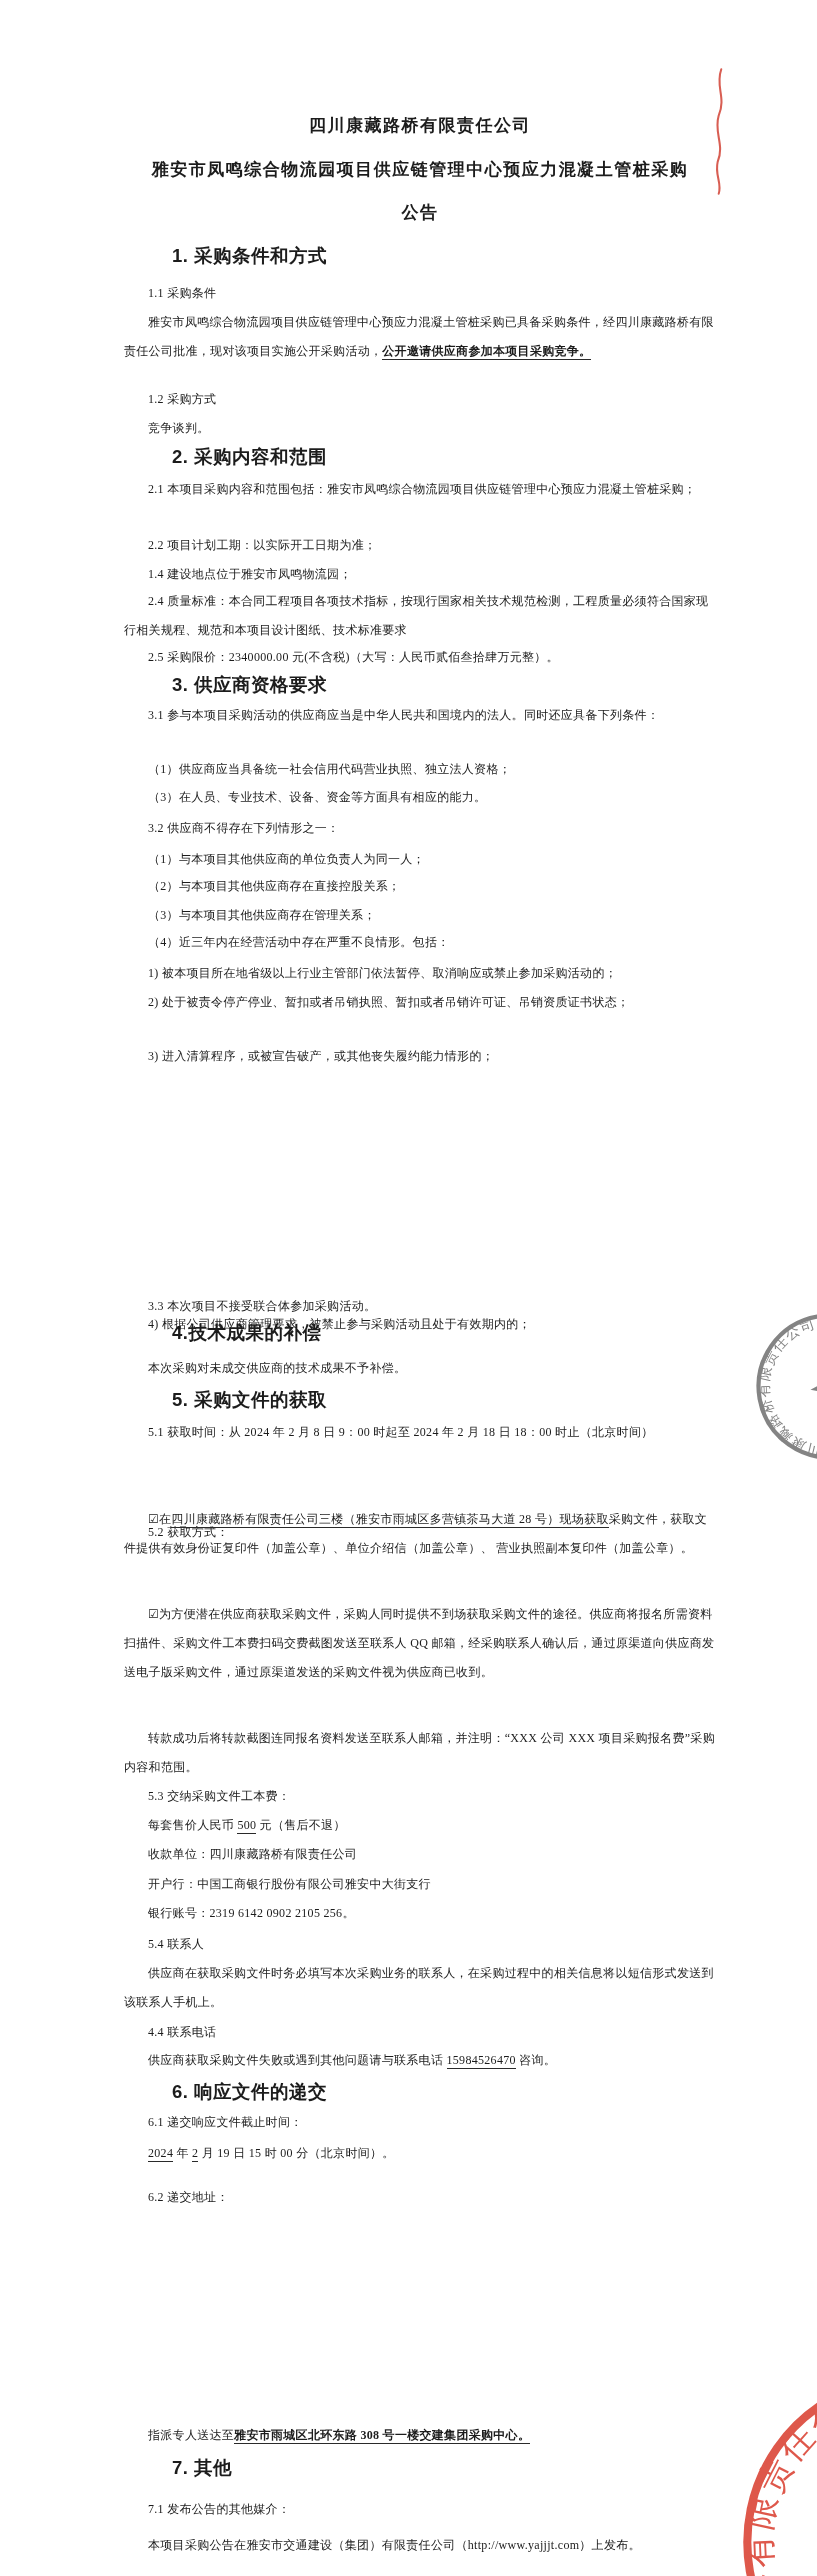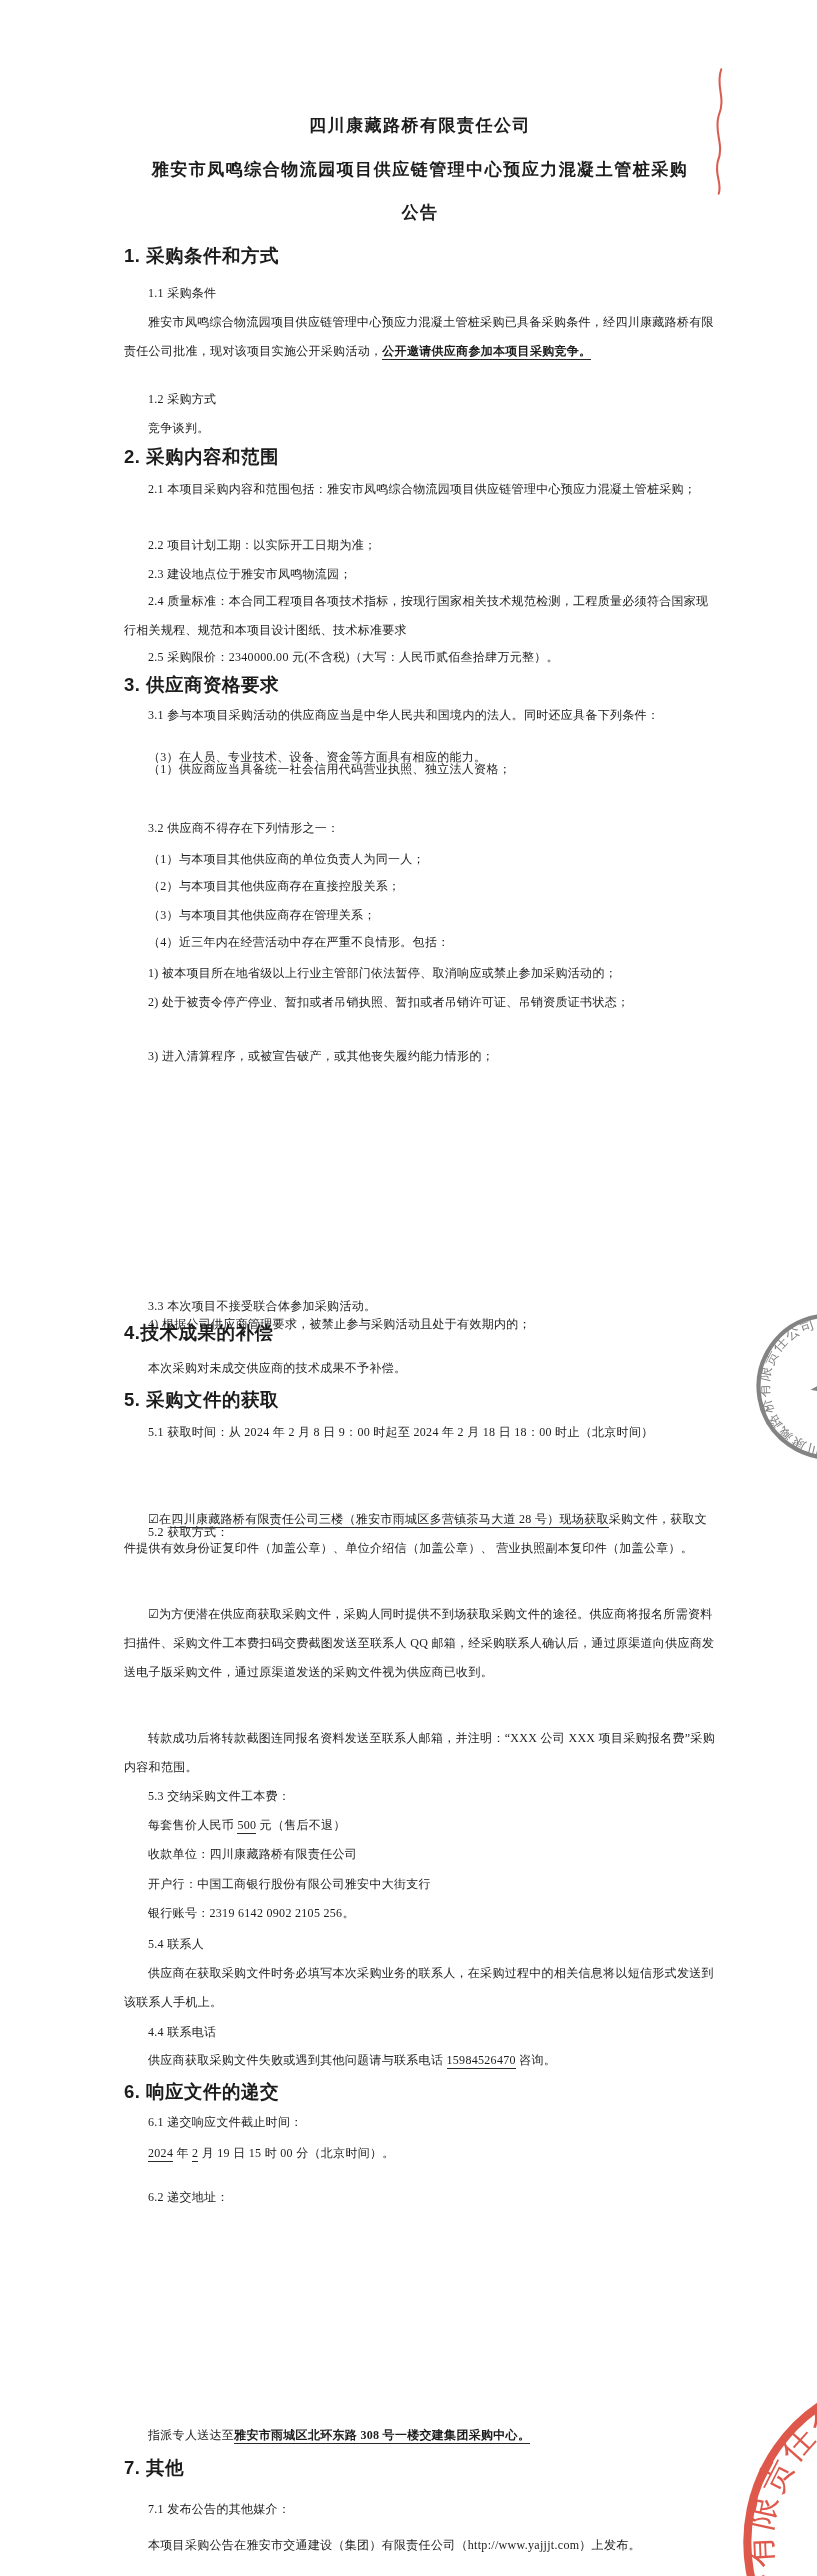--- a/index.html
+++ b/index.html
@@ -6,21 +6,21 @@
   .page{
     position:relative;width:818px;height:3468px;margin:0 auto;
     background:#ffffff;overflow:hidden;
     font-family:"Liberation Serif","DejaVu Serif",serif;
     color:#1c1c1c;
   }
   .flow{position:absolute;left:124px;width:592px;top:0;}
   .ln{position:absolute;left:0;width:100%;font-size:12px;line-height:29px;letter-spacing:0.3px;text-indent:2em;}
   .tcenter{text-align:center;text-indent:0;}
   .doc-title{font-weight:bold;font-size:17px;letter-spacing:1.5px;}
-  .hmain{font-family:"Liberation Sans","DejaVu Sans",sans-serif;font-weight:bold;font-size:18.5px;letter-spacing:0.5px;text-indent:0;}
+  .hmain{font-family:"Liberation Sans","DejaVu Sans",sans-serif;font-weight:bold;font-size:18.5px;letter-spacing:0.5px;text-indent:0;margin-left:48px;}
   .b{font-weight:normal;}
   .u{border-bottom:1px solid #2a2a2a;padding-bottom:1px;}
   .bu{font-weight:bold;border-bottom:1px solid #2a2a2a;padding-bottom:1px;}
   .stamp{position:absolute;mix-blend-mode:multiply;pointer-events:none;}
 </style>
 </head>
 <body>
 
 <div class="page">
 
@@ -32,28 +32,28 @@
 
     <div class="ln hmain" style="top:241px">1. 采购条件和方式</div>
     <div class="ln" style="top:279px">1.1 采购条件</div>
     <div class="ln" style="top:308px"><span>雅安市凤鸣综合物流园项目供应链管理中心预应力混凝土管桩采购已具备采购条件，经四川康藏路桥有限责任公司批准，现对该项目实施公开采购活动，</span><span class="bu">公开邀请供应商参加本项目采购竞争。</span></div>
     <div class="ln" style="top:385px">1.2 采购方式</div>
     <div class="ln" style="top:414px">竞争谈判。</div>
 
     <div class="ln hmain" style="top:442px">2. 采购内容和范围</div>
     <div class="ln" style="top:475px">2.1 本项目采购内容和范围包括：雅安市凤鸣综合物流园项目供应链管理中心预应力混凝土管桩采购；</div>
     <div class="ln" style="top:531px">2.2 项目计划工期：以实际开工日期为准；</div>
-    <div class="ln" style="top:560px">2.3 建设地点位于雅安市凤鸣物流园；</div>
+    <div class="ln" style="top:560px">1.4 建设地点位于雅安市凤鸣物流园；</div>
     <div class="ln" style="top:587px">2.4 质量标准：本合同工程项目各项技术指标，按现行国家相关技术规范检测，工程质量必须符合国家现行相关规程、规范和本项目设计图纸、技术标准要求</div>
     <div class="ln" style="top:643px"><span class="b">2.5 采购限价：</span><span>2340000.00 元(不含税)（大写：人民币贰佰叁拾肆万元整）。</span></div>
 
     <div class="ln hmain" style="top:670px">3. 供应商资格要求</div>
     <div class="ln" style="top:701px">3.1 参与本项目采购活动的供应商应当是中华人民共和国境内的法人。同时还应具备下列条件：</div>
     <div class="ln" style="top:755px">（1）供应商应当具备统一社会信用代码营业执照、独立法人资格；</div>
-    <div class="ln" style="top:743px">（3）在人员、专业技术、设备、资金等方面具有相应的能力。</div>
+    <div class="ln" style="top:783px">（3）在人员、专业技术、设备、资金等方面具有相应的能力。</div>
     <div class="ln" style="top:814px">3.2 供应商不得存在下列情形之一：</div>
     <div class="ln" style="top:845px">（1）与本项目其他供应商的单位负责人为同一人；</div>
     <div class="ln" style="top:872px">（2）与本项目其他供应商存在直接控股关系；</div>
     <div class="ln" style="top:901px">（3）与本项目其他供应商存在管理关系；</div>
     <div class="ln" style="top:928px">（4）近三年内在经营活动中存在严重不良情形。包括：</div>
     <div class="ln" style="top:959px">1) 被本项目所在地省级以上行业主管部门依法暂停、取消响应或禁止参加采购活动的；</div>
     <div class="ln" style="top:988px">2) 处于被责令停产停业、暂扣或者吊销执照、暂扣或者吊销许可证、吊销资质证书状态；</div>
     <div class="ln" style="top:1042px">3) 进入清算程序，或被宣告破产，或其他丧失履约能力情形的；</div>
     <div class="ln" style="top:1310px">4) 根据公司供应商管理要求，被禁止参与采购活动且处于有效期内的；</div>
     <div class="ln" style="top:1292px">3.3 本次项目不接受联合体参加采购活动。</div>

